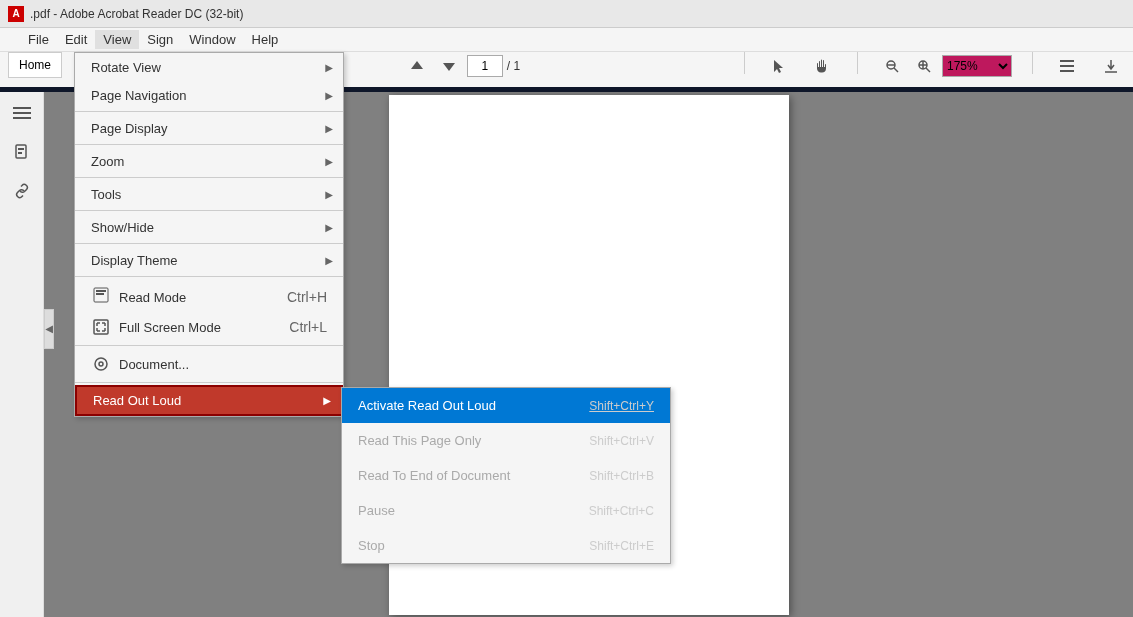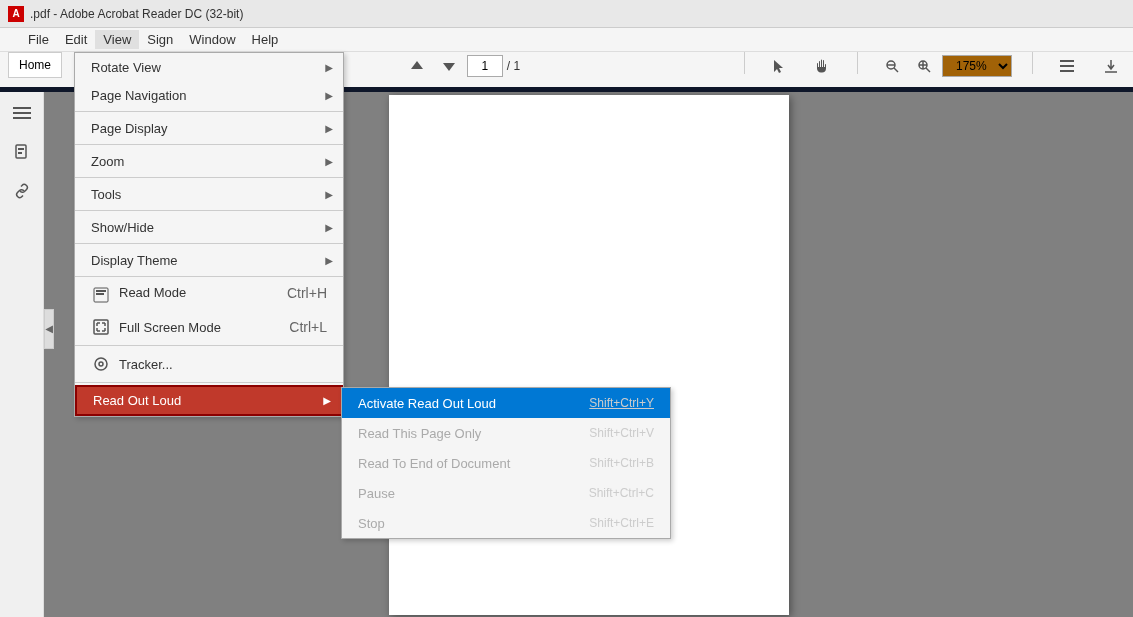--- a/index.html
+++ b/index.html
@@ -111,22 +111,21 @@
     .zoom-controls {
       display: flex;
       align-items: center;
       gap: 4px;
     }
     .zoom-select {
       width: 70px;
       height: 22px;
       border: 1px solid #aaa;
       font-size: 12px;
-      background: #a16207;
-      padding-left: 9px;
+      background: #be185d;
     }
 
     
     .sidebar {
       position: absolute;
       left: 0;
       top: 92px;
       width: 44px;
       bottom: 0;
       background: #f0f0f0;
@@ -256,21 +255,21 @@
       width: 330px;
       background: #f5f5f5;
       border: 1px solid #aaa;
       box-shadow: 2px 2px 5px rgba(0,0,0,0.2);
       z-index: 1001;
     }
     .submenu-item {
       display: flex;
       align-items: center;
       justify-content: space-between;
-      padding: 3px 16px;
+      padding: 10px 16px;
       cursor: pointer;
       color: #333;
       min-height: 30px;
     }
     .submenu-item.active-item {
       background: #0078d4;
       color: white;
     }
     .submenu-item .sub-text {}
     .submenu-item .sub-shortcut {
@@ -457,21 +456,21 @@
   <div class="dropdown-item has-submenu">
     <span class="item-text">Show/Hide</span>
   </div>
   <div class="dropdown-divider"></div>
 
   <div class="dropdown-item has-submenu">
     <span class="item-text">Display Theme</span>
   </div>
   <div class="dropdown-divider"></div>
 
-  <div class="dropdown-item" style="display:flex;align-items:flex-start;">
+  <div class="dropdown-item" style="display:flex;align-items:flex-end;">
     <span class="item-icon">
       <svg width="16" height="16" viewBox="0 0 16 16" fill="#555">
           <rect x="1" y="1" width="14" height="14" rx="1" fill="none" stroke="#555" stroke-width="1"></rect>
           <rect x="3" y="3" width="10" height="2" fill="#555"></rect>
           <rect x="3" y="6" width="8" height="2" fill="#555"></rect>
         </svg>
     </span>
     <span class="item-text">Read Mode</span>
     <span class="shortcut">Ctrl+H</span>
   </div>
@@ -488,21 +487,21 @@
   </div>
   <div class="dropdown-divider"></div>
 
   <div class="dropdown-item" style="display:flex;align-items:center;">
     <span class="item-icon">
       <svg width="16" height="16" viewBox="0 0 16 16" fill="none" stroke="#555" stroke-width="1.5">
           <circle cx="8" cy="8" r="6"></circle>
           <circle cx="8" cy="8" r="2"></circle>
         </svg>
     </span>
-    <span class="item-text">Tracker...</span>
+    <span class="item-text">Document...</span>
   </div>
   <div class="dropdown-divider"></div>
 
   <div class="dropdown-item has-submenu highlighted read-out-loud-container" style="position:relative;">
     <span class="item-text">Read Out Loud</span>
 
     <div class="submenu" style="top:0;left:100%;">
       <div class="submenu-item active-item">
         <span class="sub-text">Activate Read Out Loud</span>
         <span class="sub-shortcut">Shift+Ctrl+Y</span>

